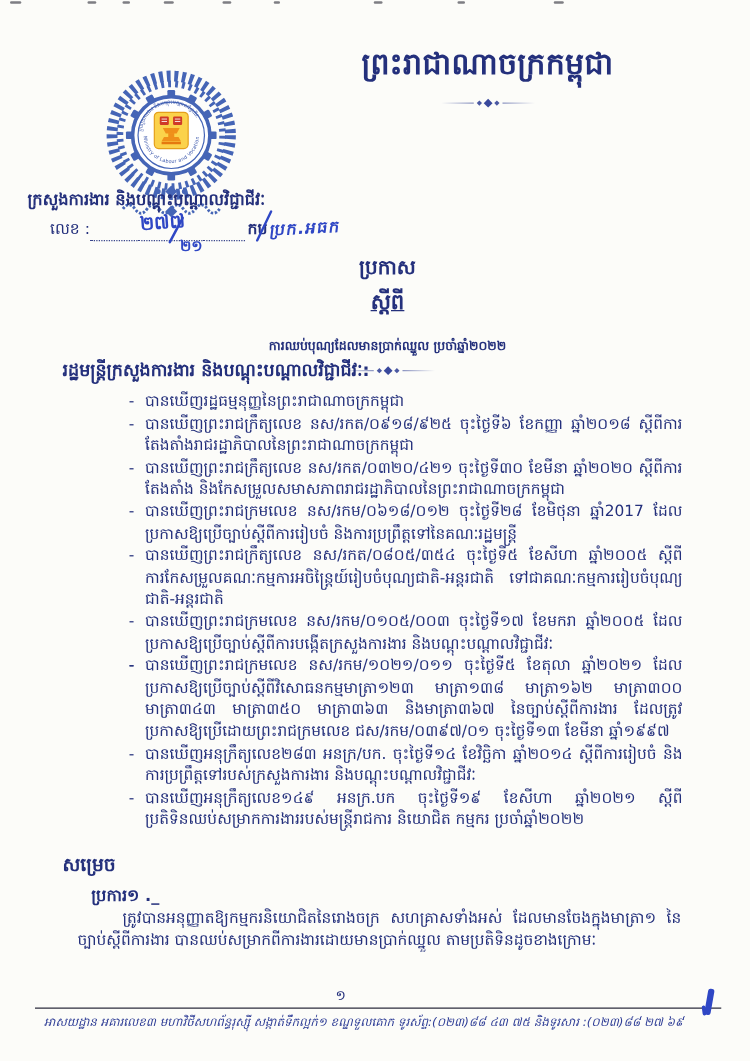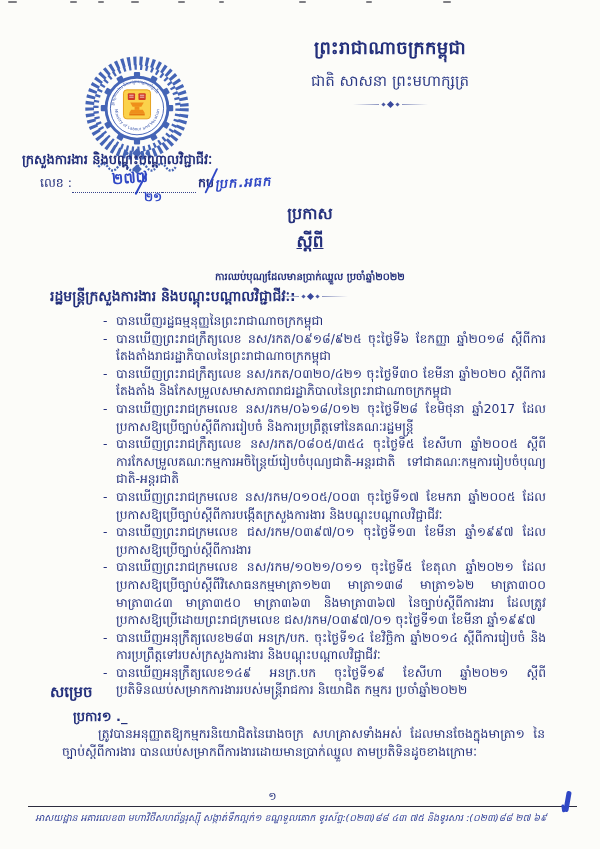--- a/index.html
+++ b/index.html
@@ -20,21 +20,21 @@
     position:relative;width:600px;height:849px;
     background:var(--paper);
     overflow:hidden;
     color:var(--ink);
   }
   
   .speck{position:absolute;top:1px;height:2px;background:#3a3a44;opacity:.65;border-radius:1px;}
 
   
   .hdr{position:absolute;left:248px;top:36px;width:284px;text-align:center;}
-  .hdr .kingdom{font-size:18px;font-weight:bold;color:var(--ink);letter-spacing:.3px;}
+  .hdr .kingdom{font-size:24px;font-weight:bold;color:var(--ink);letter-spacing:.3px;}
   .hdr .motto{font-size:15px;margin-top:8px;color:var(--ink-soft);}
   .orn{display:flex;align-items:center;justify-content:center;gap:3px;margin-top:9px;}
   .orn::before,.orn::after{content:"";width:26px;height:1px;}
   .orn::before{background:linear-gradient(90deg,transparent,#8a93c0);}
   .orn::after{background:linear-gradient(90deg,#8a93c0,transparent);}
   .orn .d{width:3px;height:3px;background:#4a58a2;transform:rotate(45deg);display:inline-block;}
   .orn .d.mid{width:5px;height:5px;background:#39489c;}
 
   
   .logo{position:absolute;left:79px;top:50px;width:116px;height:128px;}
@@ -91,21 +91,20 @@
     <span class="speck" style="left:131px;width:8px;"></span>
     <span class="speck" style="left:178px;width:7px;"></span>
     <span class="speck" style="left:219px;width:5px;"></span>
     <span class="speck" style="left:299px;width:7px;"></span>
     <span class="speck" style="left:366px;width:6px;"></span>
     <span class="speck" style="left:443px;width:8px;"></span>
   </div>
 
   <div class="hdr">
     <div class="kingdom">ព្រះរាជាណាចក្រកម្ពុជា</div>
-    <div class="motto">ជាតិ សាសនា ព្រះមហាក្សត្រ</div>
     <div class="orn">
       <span class="d"></span>
       <span class="d mid"></span>
       <span class="d"></span>
     </div>
   </div>
 
   <div class="logo">
     <svg viewBox="0 0 120 132" width="116" height="128">
 
@@ -191,21 +190,21 @@
   </div>
 
   <div class="pre-head">រដ្ឋមន្ត្រីក្រសួងការងារ និងបណ្តុះបណ្តាលវិជ្ជាជីវៈ:</div>
   <div class="plist">
       <div class="pre-item"><span class="marker">-</span><span>បានឃើញរដ្ឋធម្មនុញ្ញនៃព្រះរាជាណាចក្រកម្ពុជា</span></div>
       <div class="pre-item"><span class="marker">-</span><span>បានឃើញព្រះរាជក្រឹត្យលេខ នស/រកត/០៩១៨/៩២៥ ចុះថ្ងៃទី៦ ខែកញ្ញា ឆ្នាំ២០១៨ ស្តីពីការតែងតាំងរាជរដ្ឋាភិបាលនៃព្រះរាជាណាចក្រកម្ពុជា</span></div>
       <div class="pre-item"><span class="marker">-</span><span>បានឃើញព្រះរាជក្រឹត្យលេខ នស/រកត/០៣២០/៤២១ ចុះថ្ងៃទី៣០ ខែមីនា ឆ្នាំ២០២០ ស្តីពីការតែងតាំង និងកែសម្រួលសមាសភាពរាជរដ្ឋាភិបាលនៃព្រះរាជាណាចក្រកម្ពុជា</span></div>
       <div class="pre-item"><span class="marker">-</span><span>បានឃើញព្រះរាជក្រមលេខ នស/រកម/០៦១៨/០១២ ចុះថ្ងៃទី២៨ ខែមិថុនា ឆ្នាំ2017 ដែលប្រកាសឱ្យប្រើច្បាប់ស្តីពីការរៀបចំ និងការប្រព្រឹត្តទៅនៃគណៈរដ្ឋមន្ត្រី</span></div>
       <div class="pre-item"><span class="marker">-</span><span>បានឃើញព្រះរាជក្រឹត្យលេខ នស/រកត/០៨០៥/៣៥៤ ចុះថ្ងៃទី៥ ខែសីហា ឆ្នាំ២០០៥ ស្តីពីការកែសម្រួលគណៈកម្មការអចិន្ត្រៃយ៍រៀបចំបុណ្យជាតិ-អន្តរជាតិ ទៅជាគណៈកម្មការរៀបចំបុណ្យជាតិ-អន្តរជាតិ</span></div>
       <div class="pre-item"><span class="marker">-</span><span>បានឃើញព្រះរាជក្រមលេខ នស/រកម/០១០៥/០០៣ ចុះថ្ងៃទី១៧ ខែមករា ឆ្នាំ២០០៥ ដែលប្រកាសឱ្យប្រើច្បាប់ស្តីពីការបង្កើតក្រសួងការងារ និងបណ្តុះបណ្តាលវិជ្ជាជីវៈ</span></div>
-      <div class="pre-item"><span class="marker">-</span><span>បានឃើញព្រះរាជក្រមលេខ ជស/រកម/០៣៩៧/០១ ចុះថ្ងៃទី១៣ ខែមីនា ឆ្នាំ១៩៩៧ ដែលប្រកាសឱ្យប្រើច្បាប់ស្តីពីការងារ</span></div>
+      <div class="pre-item"><span class="marker">-</span></div>
       <div class="pre-item"><span class="marker">-</span><span>បានឃើញព្រះរាជក្រមលេខ នស/រកម/១០២១/០១១ ចុះថ្ងៃទី៥ ខែតុលា ឆ្នាំ២០២១ ដែលប្រកាសឱ្យប្រើច្បាប់ស្តីពីវិសោធនកម្មមាត្រា១២៣ មាត្រា១៣៨ មាត្រា១៦២ មាត្រា៣០០ មាត្រា៣៤៣ មាត្រា៣៥០ មាត្រា៣៦៣ និងមាត្រា៣៦៧ នៃច្បាប់ស្តីពីការងារ ដែលត្រូវប្រកាសឱ្យប្រើដោយព្រះរាជក្រមលេខ ជស/រកម/០៣៩៧/០១ ចុះថ្ងៃទី១៣ ខែមីនា ឆ្នាំ១៩៩៧</span></div>
       <div class="pre-item"><span class="marker">-</span><span>បានឃើញអនុក្រឹត្យលេខ២៨៣ អនក្រ/បក. ចុះថ្ងៃទី១៤ ខែវិច្ឆិកា ឆ្នាំ២០១៤ ស្តីពីការរៀបចំ និងការប្រព្រឹត្តទៅរបស់ក្រសួងការងារ និងបណ្តុះបណ្តាលវិជ្ជាជីវៈ</span></div>
       <div class="pre-item"><span class="marker">-</span><span>បានឃើញអនុក្រឹត្យលេខ១៤៩ អនក្រ.បក ចុះថ្ងៃទី១៩ ខែសីហា ឆ្នាំ២០២១ ស្តីពីប្រតិទិនឈប់សម្រាកការងាររបស់មន្ត្រីរាជការ និយោជិត កម្មករ ប្រចាំឆ្នាំ២០២២</span></div>
     </div>
 
   <div class="dec-head">សម្រេច</div>
   <div class="art-label">ប្រការ១ ._</div>
   <div class="art-text">ត្រូវបានអនុញ្ញាតឱ្យកម្មករនិយោជិតនៃរោងចក្រ សហគ្រាសទាំងអស់ ដែលមានចែងក្នុងមាត្រា១ នៃច្បាប់ស្តីពីការងារ បានឈប់សម្រាកពីការងារដោយមានប្រាក់ឈ្នួល តាមប្រតិទិនដូចខាងក្រោមៈ</div>
 
   <div class="pgnum">១</div>

